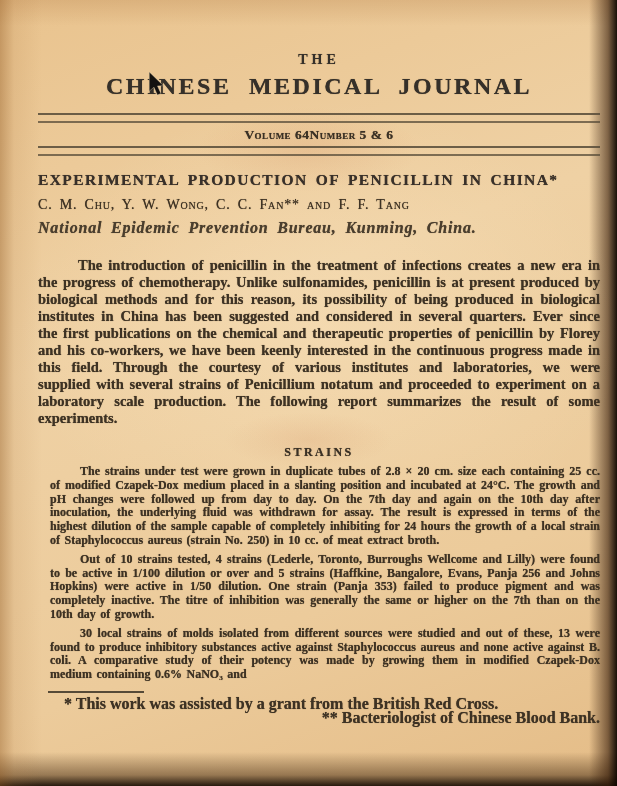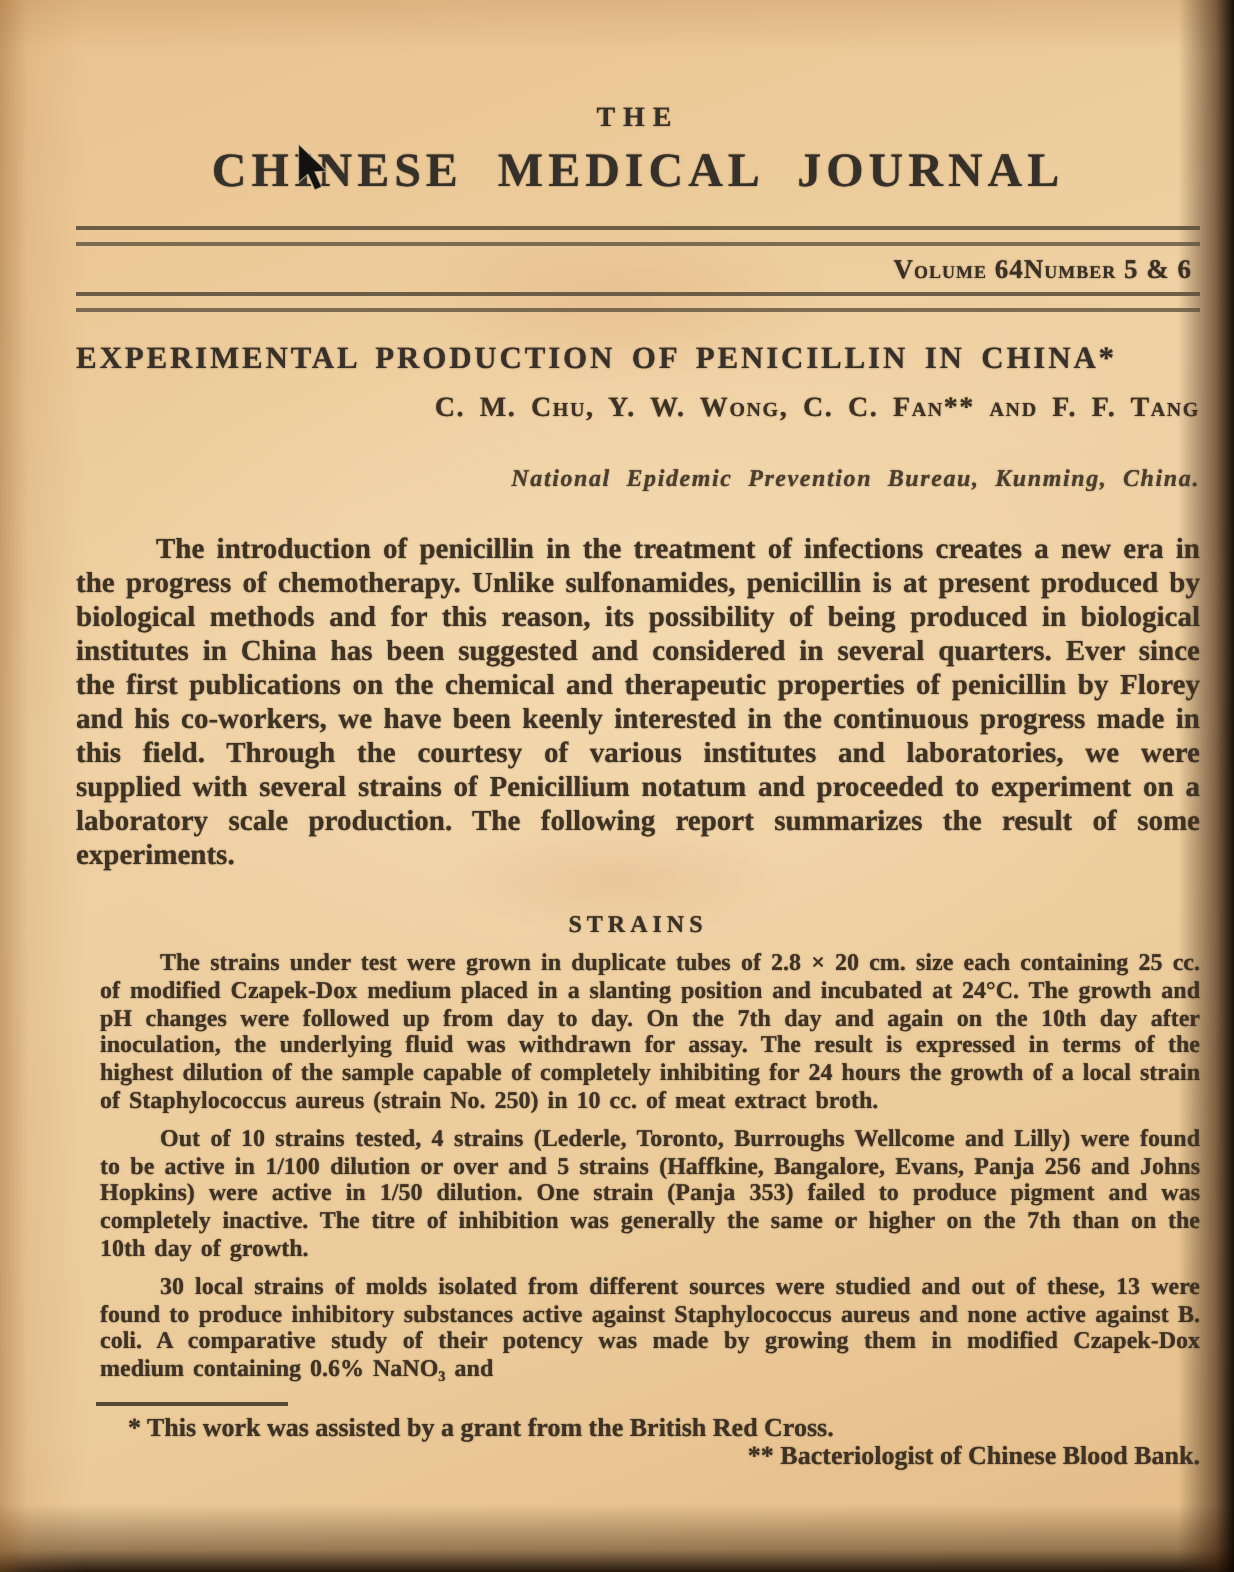--- a/index.html
+++ b/index.html
@@ -33,58 +33,58 @@
     margin-top:5px;text-align:center;
     font-size:24px;font-weight:bold;letter-spacing:2.5px;word-spacing:9px;color:#35302a;
   }
   .double-rule{
     height:6px;margin-top:13px;
     border-top:2px solid rgba(86,75,56,0.85);
     border-bottom:2px solid rgba(86,75,56,0.75);
   }
   .double-rule.below{margin-top:3px;}
   .volume-row{
-    display:flex;justify-content:flex-end;align-items:baseline;
+    display:flex;justify-content:center;align-items:baseline;
     margin-top:4px;padding:0 4px;
     font-size:13.5px;font-weight:bold;color:#3a3126;
   }
   .smallcaps{font-variant:small-caps;letter-spacing:0.5px;}
   .article-title{
     margin-top:15px;text-align:left;
     font-size:15.5px;font-weight:bold;letter-spacing:1.4px;word-spacing:3px;color:#38302a;
   }
   .authors{
-    margin-top:8px;text-align:right;
-    font-size:14px;font-weight:bold;font-variant:small-caps;
+    margin-top:8px;text-align:left;
+    font-size:14px;font-weight:normal;font-variant:small-caps;
     letter-spacing:0.8px;word-spacing:3px;
   }
   .affiliation{
-    margin-top:19px;text-align:right;
-    font-size:12px;font-weight:bold;font-style:italic;
+    margin-top:6px;text-align:left;
+    font-size:16px;font-weight:bold;font-style:italic;
     letter-spacing:0.8px;word-spacing:4px;color:#4a3e2e;
   }
   .intro{
     margin-top:20px;
     font-size:14.5px;font-weight:bold;line-height:17px;
     text-align:justify;text-indent:40px;word-spacing:2px;
   }
   .section-heading{
     margin-top:18px;text-align:center;
     font-size:12px;font-weight:bold;letter-spacing:2.5px;color:#3a3126;
   }
   .section-par{
     margin:5px 0 0 12px;
     font-size:12px;font-weight:600;line-height:13.8px;
     text-align:justify;text-indent:30px;word-spacing:1.5px;
   }
   .footnote-rule{
     width:96px;border-top:2px solid rgba(70,60,44,0.9);
     margin:9px 0 4px 10px;
   }
-  .footnotes{font-size:13px;font-weight:600;line-height:14.5px;}
+  .footnotes{font-size:16px;font-weight:600;line-height:14.5px;}
   .footnote{margin:0;padding-left:26px;}
   .footnote + .footnote{padding-left:20px;text-align:right;}
   .cursor{
     position:absolute;left:149px;top:72px;width:19px;height:27px;
     z-index:5;pointer-events:none;
   }
 </style>
 </head>
 <body>
 

